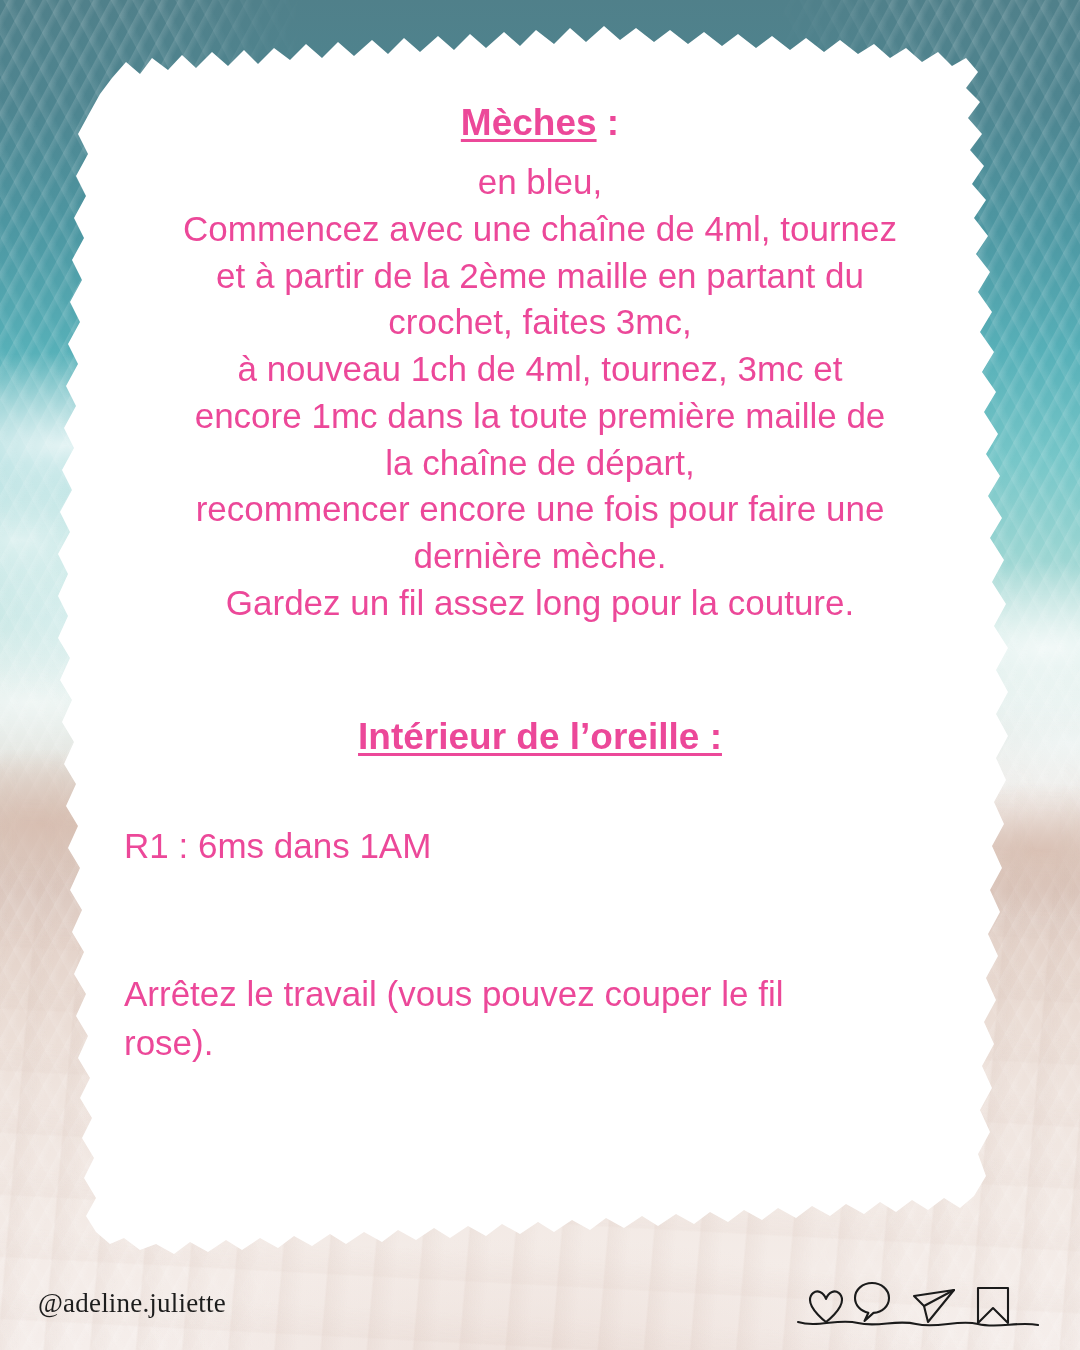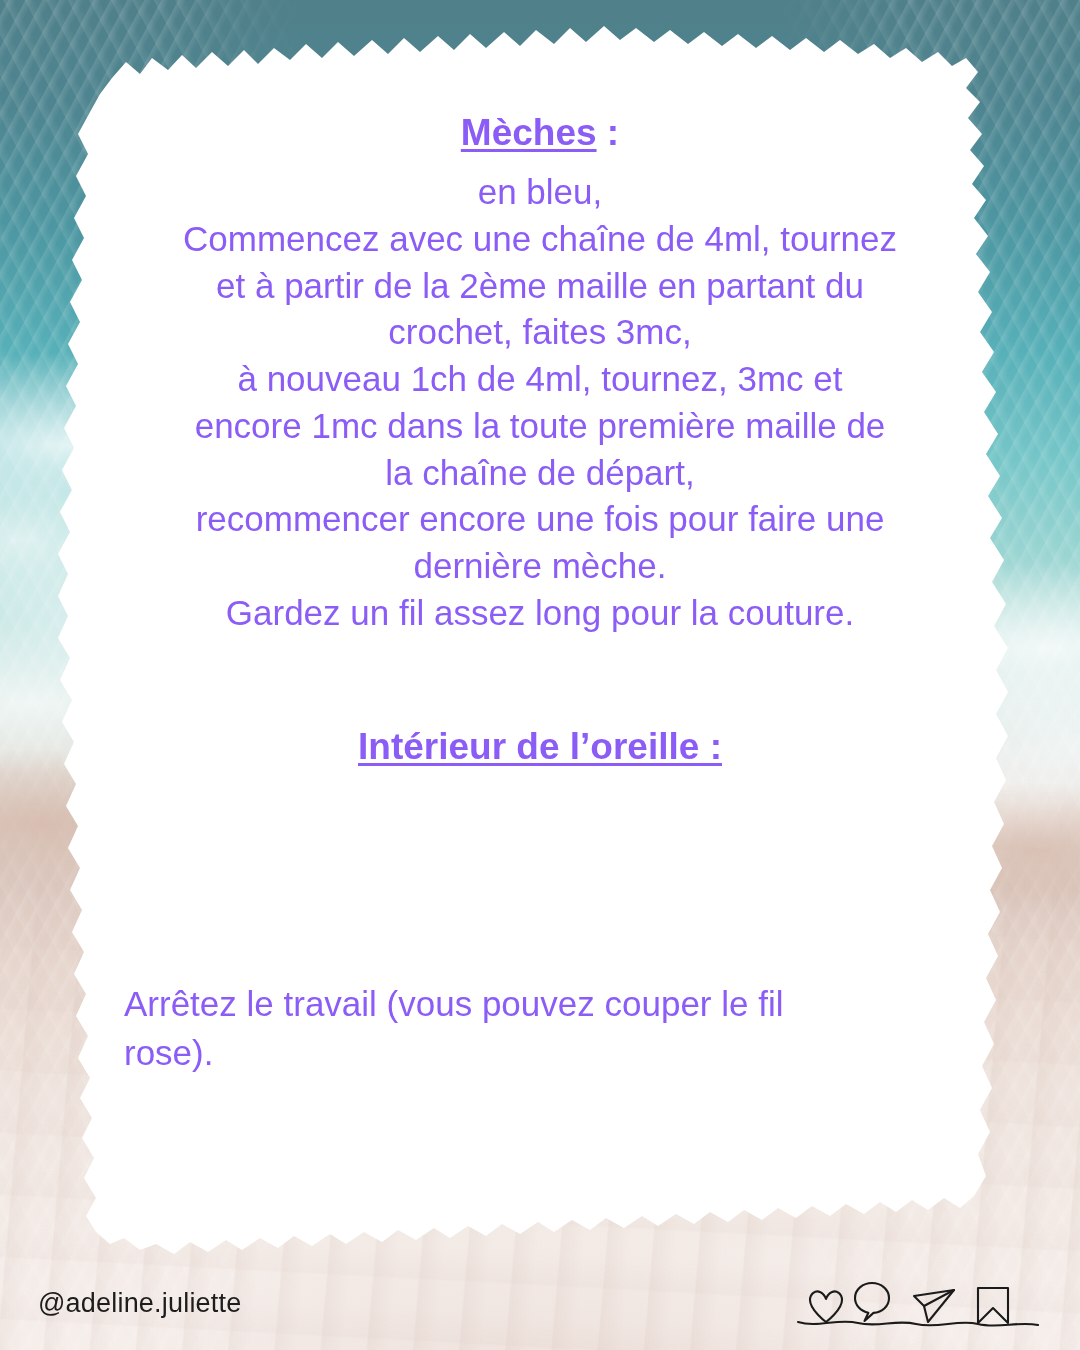--- a/index.html
+++ b/index.html
@@ -96,23 +96,23 @@
     left: 0; top: 0;
     width: 1080px;
     height: 1350px;
   }
   .paper svg { display: block; width: 100%; height: 100%; }
 
   
   .content {
     position: absolute;
     left: 108px;
-    top: 108px;
+    top: 98px;
     width: 864px;
-    color: #8b5cf6;
+    color: #ec4899;
   }
   .section-heading {
     text-align: center;
     font-size: 37px;
     font-weight: bold;
     line-height: 1.33;
     margin: 0;
   }
   .section-heading .u { text-decoration: underline; text-underline-offset: 4px; }
   .centered-body {
@@ -132,20 +132,21 @@
   .heading2-wrap { margin-bottom: 10px; }
 
   
   .handle {
     position: absolute;
     left: 38px;
     top: 1288px;
     font-size: 27px;
     color: #1d1d1d;
     letter-spacing: .2px;
+    font-family: Liberation Serif, serif;
   }
   .ig-icons {
     position: absolute;
     left: 796px;
     top: 1276px;
     width: 244px;
     height: 62px;
   }
   .ig-icons svg { display: block; width: 100%; height: 100%; }
 </style>
@@ -198,21 +199,21 @@
     <h1 class="section-heading"><span class="u">Mèches</span><span> :</span></h1>
 
     <p class="centered-body"><span>en bleu,</span><br><span>Commencez avec une chaîne de 4ml, tournez</span><br><span>et à partir de la 2ème maille en partant du</span><br><span>crochet, faites 3mc,</span><br><span>à nouveau 1ch de 4ml, tournez, 3mc et</span><br><span>encore 1mc dans la toute première maille de</span><br><span>la chaîne de départ,</span><br><span>recommencer encore une fois pour faire une</span><br><span>dernière mèche.</span><br><span>Gardez un fil assez long pour la couture.</span></p>
 
     <div class="gap-large"></div>
 
     <div class="heading2-wrap">
       <h2 class="section-heading"><span class="u">Intérieur de l’oreille :</span></h2>
     </div>
 
-    <p class="left-body"><br><br><br><br><span>Arrêtez le travail (vous pouvez couper le fil</span><br><span>rose).</span></p>
+    <p class="left-body"><br><span>R1 : 6ms dans 1AM</span><br><br><br><span>Arrêtez le travail (vous pouvez couper le fil</span><br><span>rose).</span></p>
 
   </div>
 
   <div class="handle">@adeline.juliette</div>
 
   <div class="ig-icons">
     <svg viewBox="0 0 244 62" aria-hidden="true">
       <g fill="none" stroke="#1b1b1b" stroke-width="2.1" stroke-linecap="round" stroke-linejoin="round">
 
         <path d="M2,46 C22,52 42,42 62,47 C82,52 100,43 120,48 C142,53 162,43 182,48 C202,53 222,45 242,49"></path>

